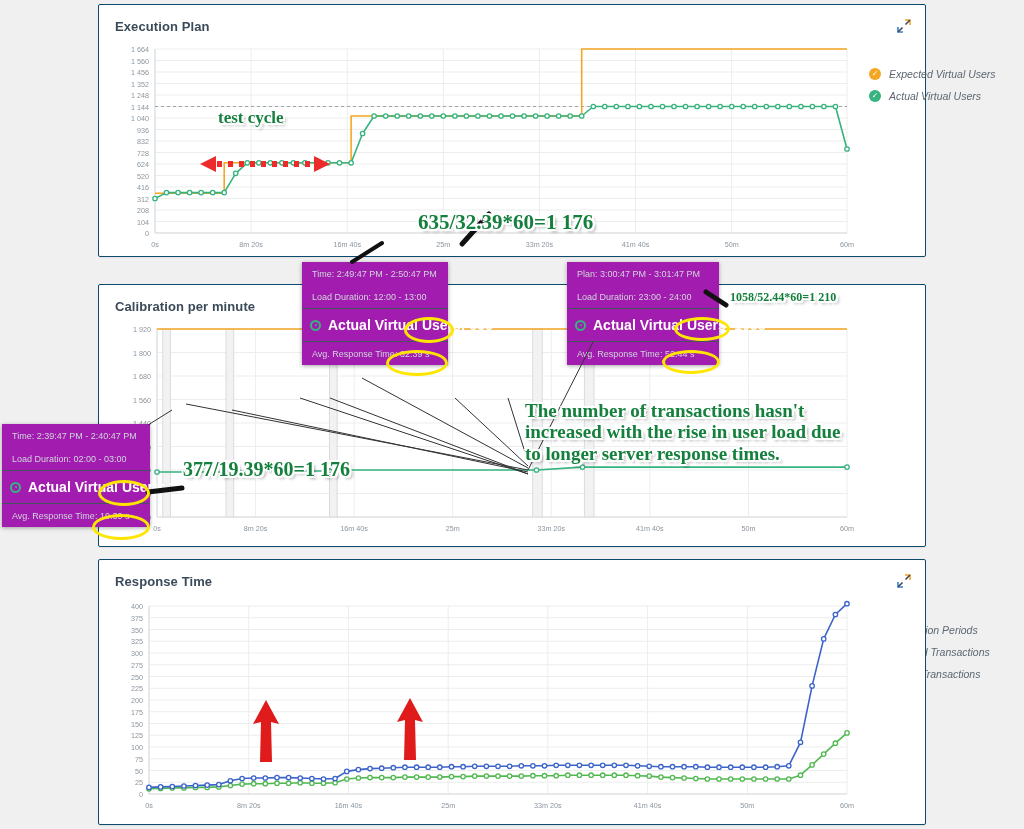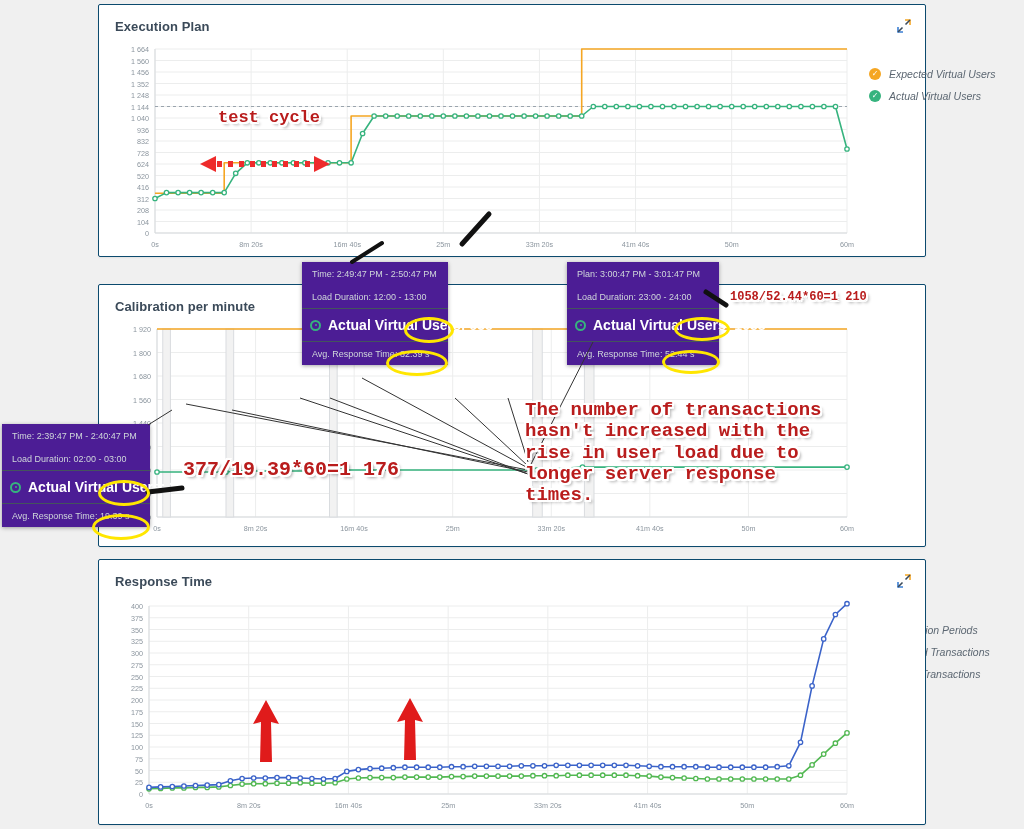--- a/index.html
+++ b/index.html
@@ -54,21 +54,21 @@
     width:12px; height:12px; border-radius:50%;
     margin-right:8px; flex:0 0 auto;
     display:flex; align-items:center; justify-content:center;
     color:#fff; font-size:8px; line-height:1;
   }
   .legend-label { white-space:nowrap; font-size:10.5px; color:#5c6772;font-style:italic; }
 
   
   .tooltip {
     position:absolute;
-    background:#4c1d95;
+    background:#a21caf;
     color:#e9edef;
     font-size:9px;
     padding:0;
     z-index:40;
     box-shadow:0 1px 4px rgba(0,0,0,.35);
   }
   .tt-row { padding:7px 10px 6px 10px; white-space:nowrap; font-size:9px; color:#cfd6da; }
   .tt-sep { height:1px; background:#44545d; margin:0; }
   .tt-series {
     padding:8px 8px; display:flex; align-items:center;
@@ -83,23 +83,23 @@
     content:""; position:absolute; left:2.5px; top:2.5px;
     width:2px; height:2px; border-radius:50%; background:#36b37e;
   }
   #tt-a { left:302px; top:262px; width:146px; }
   #tt-b { left:567px; top:262px; width:152px; }
   #tt-c { left:2px;   top:424px; width:148px; }
 
   
   .annot {
     position:absolute;
-    color:#b91c1c;
+    color:#15803d;
     font-weight:bold;
-    font-family:Liberation Mono, monospace;
+    font-family:Liberation Serif, serif;
     z-index:50;
     white-space:nowrap;
     text-shadow:
       -2px -2px 0 #fff,  2px -2px 0 #fff,
       -2px  2px 0 #fff,  2px  2px 0 #fff,
       -2px  0   0 #fff,  2px  0   0 #fff,
        0   -2px 0 #fff,  0    2px 0 #fff,
        3px 3px 3px rgba(0,0,0,.35);
   }
   #an-testcycle { left:218px; top:108px; font-size:17px; }
@@ -608,20 +608,21 @@
     <div class="tt-sep"></div>
     <div class="tt-series">
       <span class="tt-marker"></span>
       <span>Actual Virtual Users: 377</span>
     </div>
     <div class="tt-sep"></div>
     <div class="tt-row">Avg. Response Time: 19.39 s</div>
   </div>
 
   <div class="annot" id="an-testcycle">test cycle</div>
+  <div class="annot" id="an-calc1">635/32.39*60=1 176</div>
   <div class="annot" id="an-calc2">1058/52.44*60=1 210</div>
   <div class="annot" id="an-calc3">377/19.39*60=1 176</div>
   <div class="annot" id="an-note">The number of transactions hasn't increased with the rise in user load due to longer server response times.</div>
 
   <svg id="testcycle-arrow" width="130" height="24">
     <path d="M0,12 L16,4 L16,20 Z" fill="#ee2b2b"></path>
     <path d="M130,12 L114,4 L114,20 Z" fill="#ee2b2b"></path>
     <line x1="17" y1="12" x2="114" y2="12" stroke="#ee2b2b" stroke-width="6" stroke-dasharray="5 6" stroke-linecap="butt"></line>
   </svg>
 

